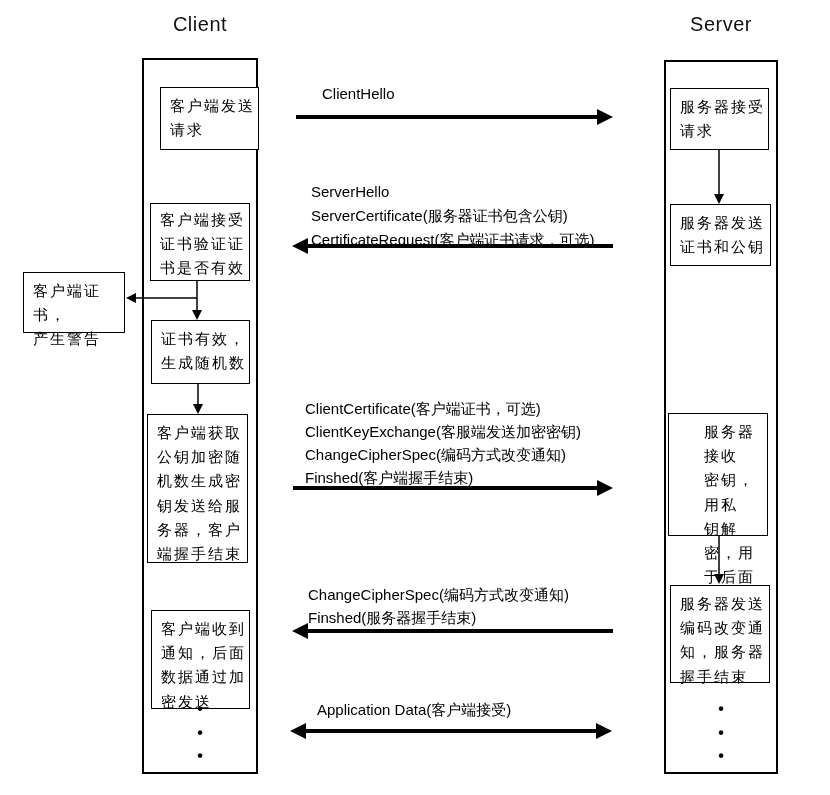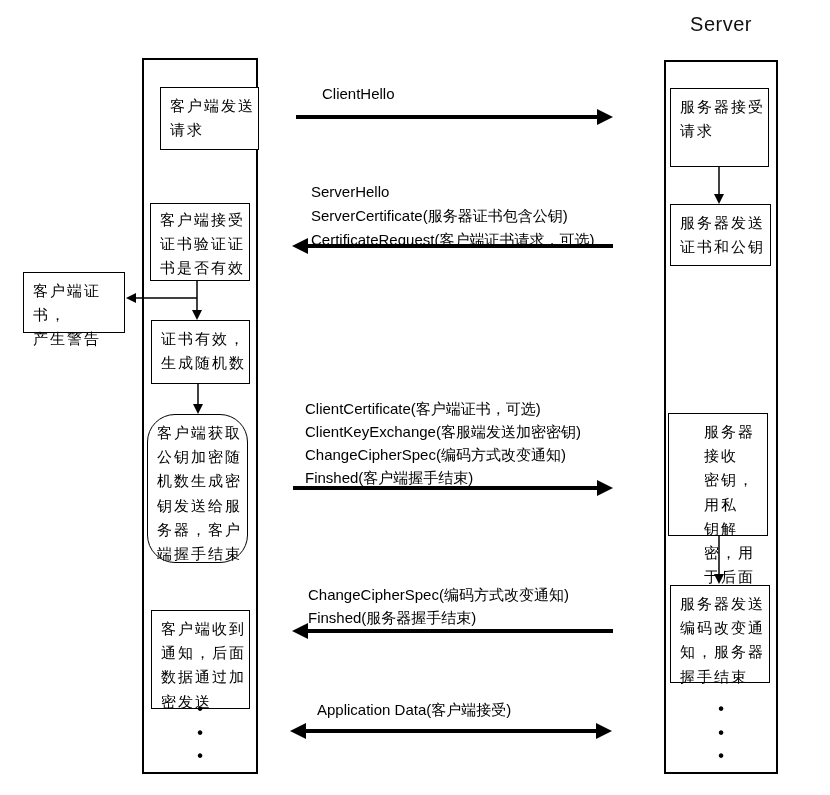--- a/index.html
+++ b/index.html
@@ -13,20 +13,21 @@
          line-height:24.2px; letter-spacing:2px; padding:6px 2px 0 9px; white-space:pre-line; }
   .msg-label { position:absolute; font-size:15px; line-height:23px; white-space:pre-line; }
   .dots { position:absolute; font-size:16px; line-height:23.5px; text-align:center;
           white-space:pre-line; font-weight:bold; }
 </style>
 </head>
 <body>
 
 <div class="stage">
 
+  <div class="col-title" style="left:142px; top:13px; width:116px;">Client</div>
   <div class="col-title" style="left:664px; top:13px; width:114px;">Server</div>
 
   <div class="lifeline" style="left:142px; top:58px; width:116px; height:716px;"></div>
   <div class="lifeline" style="left:664px; top:60px; width:114px; height:714px;"></div>
 
   <svg class="arrow-layer" width="830" height="795" viewBox="0 0 830 795">
 
     <g>
       <line x1="296" y1="117" x2="599" y2="117" stroke="#000" stroke-width="4"></line>
       <polygon points="597,109 613,117 597,125" fill="#000"></polygon>
@@ -72,35 +73,35 @@
     </g>
   </svg>
 
   <div class="box" style="left:160px; top:87px;  width:99px;  height:63px;">客户端发送
 请求</div>
   <div class="box" style="left:150px; top:203px; width:100px; height:78px;font-family:Liberation Mono, monospace;">客户端接受
 证书验证证
 书是否有效</div>
   <div class="box" style="left:151px; top:320px; width:99px;  height:64px;">证书有效，
 生成随机数</div>
-  <div class="box" style="left:147px; top:414px; width:101px; height:149px;border-radius:28px;">客户端获取
+  <div class="box" style="left:147px; top:414px; width:101px; height:149px;">客户端获取
 公钥加密随
 机数生成密
 钥发送给服
 务器，客户
 端握手结束</div>
   <div class="box" style="left:151px; top:610px; width:99px;  height:99px;">客户端收到
 通知，后面
 数据通过加
 密发送</div>
 
   <div class="box" style="left:23px; top:272px; width:102px; height:61px;">客户端证书，
 产生警告</div>
 
-  <div class="box" style="left:670px; top:88px;  width:99px;  height:79px;">服务器接受
+  <div class="box" style="left:670px; top:88px;  width:99px;  height:62px;">服务器接受
 请求</div>
   <div class="box" style="left:670px; top:204px; width:101px; height:62px;">服务器发送
 证书和公钥</div>
   <div class="box" style="left:668px; top:413px; width:100px; height:123px;padding-left:35px;">服务器接收
 密钥，用私
 钥解密，用
 于后面数据
 发送加密</div>
   <div class="box" style="left:670px; top:585px; width:100px; height:98px;">服务器发送
 编码改变通

